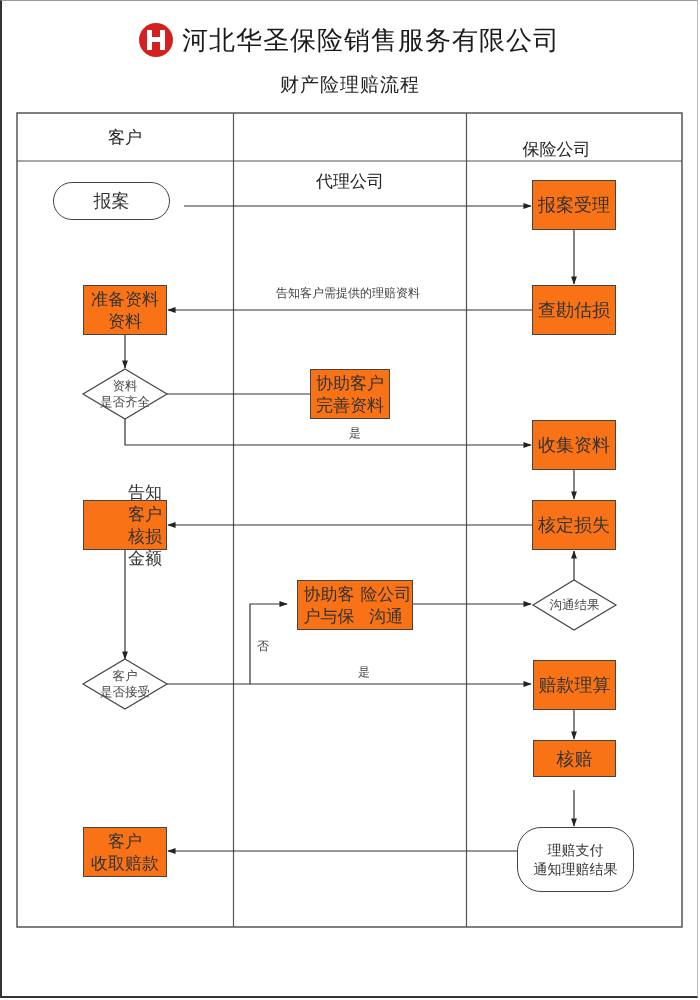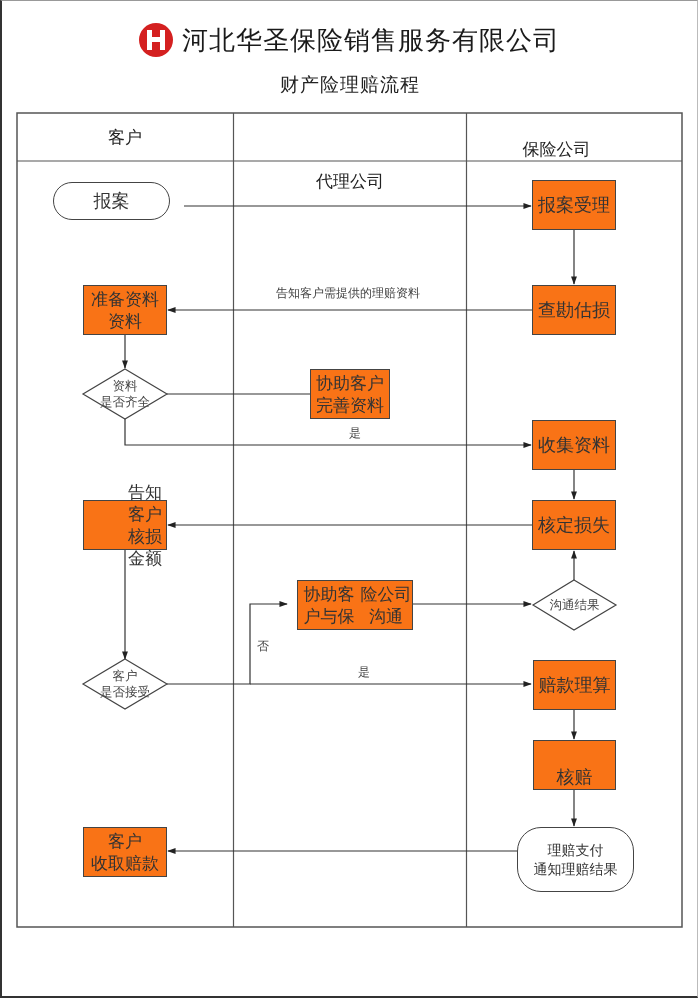--- a/index.html
+++ b/index.html
@@ -136,21 +136,21 @@
 
 <div class="dlabel" style="left:83px;top:668px;width:84px;">
   <span style="display:block">客户</span>
   <span style="display:block">是否接受</span>
 </div>
 
 <div class="node box" style="left:533px;top:660px;width:83px;height:50px;">
   <span>赔款理算</span>
 </div>
 
-<div class="node box" style="left:533px;top:740px;width:83px;height:50px;align-items:flex-end;">
+<div class="node box" style="left:533px;top:740px;width:83px;height:37px;">
   <span>核赔</span>
 </div>
 
 <div class="node terminator" style="left:517px;top:827px;width:117px;height:65px;flex-direction:column;font-size:14px;line-height:19px;">
   <span>理赔支付</span>
   <span>通知理赔结果</span>
 </div>
 
 <div class="node box" style="left:83px;top:827px;width:84px;height:50px;flex-direction:column;font-size:17px;line-height:22px;">
   <span>客户</span>

